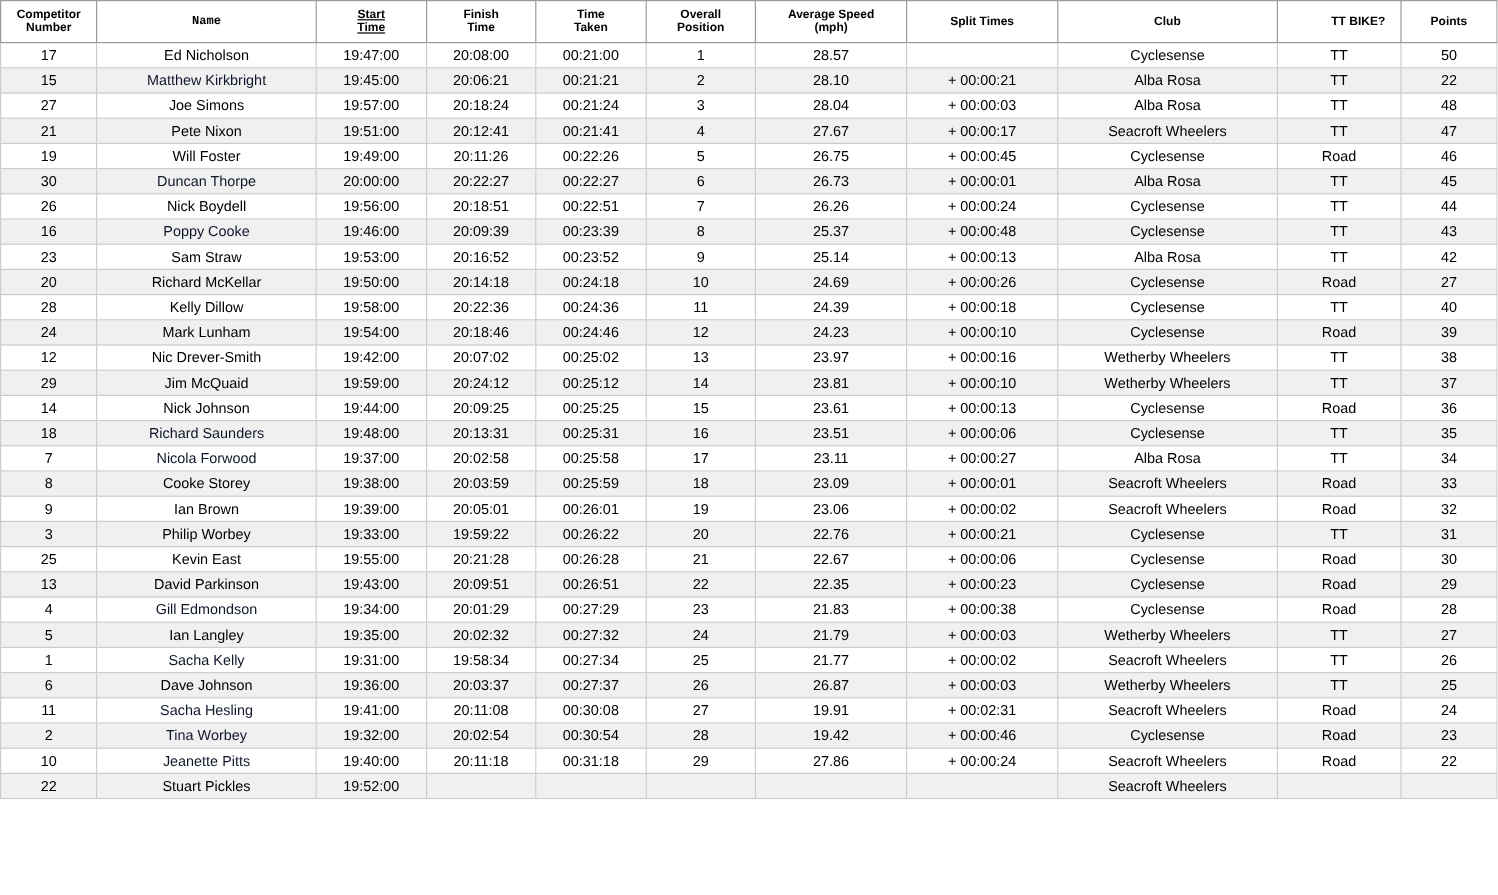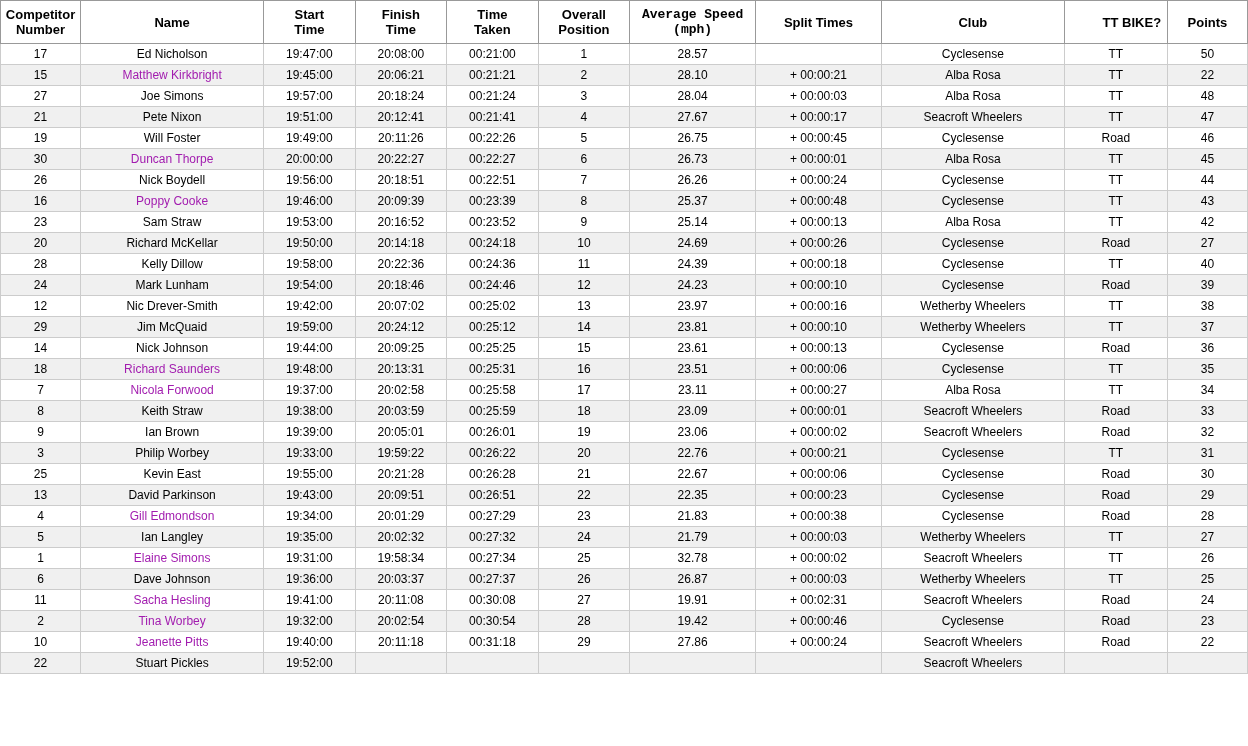--- a/index.html
+++ b/index.html
@@ -15,47 +15,47 @@
       table-layout: fixed;
     }
     thead tr {
       background: #fff;
     }
     thead th {
       border: 1px solid #999;
       padding: 6px 4px;
       text-align: center;
       font-weight: bold;
-      font-size: 13px;
+      font-size: 10px;
       vertical-align: middle;
       background: #fff;
     }
     tbody tr {
       background: #fff;
     }
     tbody tr:nth-child(even) {
       background: #f0f0f0;
     }
     tbody td {
       border: 1px solid #ccc;
       padding: 3px 4px;
       text-align: center;
       vertical-align: middle;
       font-size: 12px;
     }
     .blue-text {
-      color: #a21caf;
+      color: #0f172a;
     }
     .col-num { width: 70px; }
-    .col-name { width: 160px; }
-    .col-start { width: 80px; }
+    .col-name { width: 160px; font-family: Liberation Mono, monospace; }
+    .col-start { width: 80px; text-decoration: underline; }
     .col-finish { width: 80px; }
     .col-time { width: 80px; }
     .col-overall { width: 80px; margin-top: 40px; }
-    .col-speed { width: 110px; font-family: Liberation Mono, monospace; }
+    .col-speed { width: 110px; }
     .col-split { width: 110px; }
     .col-club { width: 160px; }
     .col-ttbike { width: 90px; padding-left: 36px; }
     .col-points { width: 70px; }
   </style>
 </head>
 <body>
 
 <table>
   <thead>
@@ -290,21 +290,21 @@
         <td>00:25:58</td>
         <td>17</td>
         <td>23.11</td>
         <td>+ 00:00:27</td>
         <td>Alba Rosa</td>
         <td>TT</td>
         <td>34</td>
       </tr>
       <tr>
         <td>8</td>
-        <td>Keith Straw</td>
+        <td>Cooke Storey</td>
         <td>19:38:00</td>
         <td>20:03:59</td>
         <td>00:25:59</td>
         <td>18</td>
         <td>23.09</td>
         <td>+ 00:00:01</td>
         <td>Seacroft Wheelers</td>
         <td>Road</td>
         <td>33</td>
       </tr>
@@ -381,26 +381,26 @@
         <td>00:27:32</td>
         <td>24</td>
         <td>21.79</td>
         <td>+ 00:00:03</td>
         <td>Wetherby Wheelers</td>
         <td>TT</td>
         <td>27</td>
       </tr>
       <tr>
         <td>1</td>
-        <td class="blue-text">Elaine Simons</td>
+        <td class="blue-text">Sacha Kelly</td>
         <td>19:31:00</td>
         <td>19:58:34</td>
         <td>00:27:34</td>
         <td>25</td>
-        <td>32.78</td>
+        <td>21.77</td>
         <td>+ 00:00:02</td>
         <td>Seacroft Wheelers</td>
         <td>TT</td>
         <td>26</td>
       </tr>
       <tr>
         <td>6</td>
         <td>Dave Johnson</td>
         <td>19:36:00</td>
         <td>20:03:37</td>

